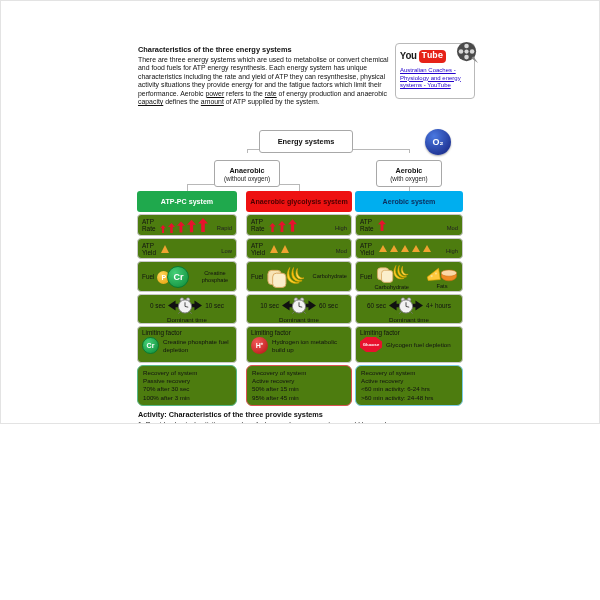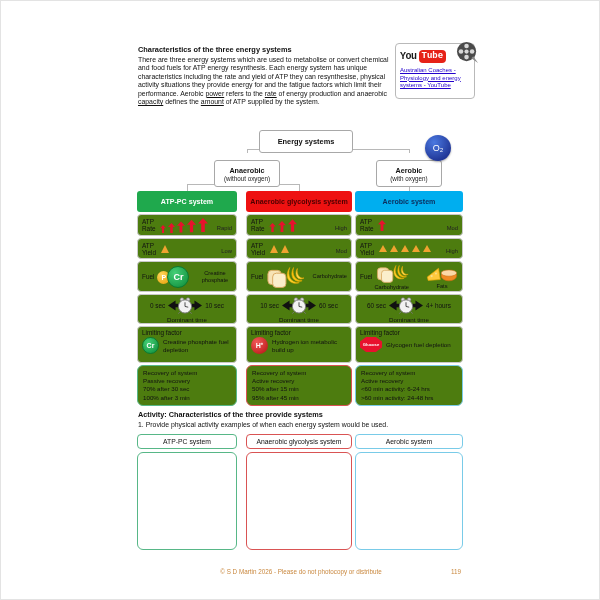--- a/index.html
+++ b/index.html
@@ -1,17 +1,17 @@
 <!DOCTYPE html>
 <html><head>
 <meta charset="utf-8">
 <style>
   * { margin:0; padding:0; box-sizing:border-box; }
   html,body { width:600px; height:600px; background:#fff; font-family:"Liberation Sans", sans-serif; color:#111; }
-  .page { position:relative; width:600px; height:600px; background:#fff; border:1px solid #e3e3e3; overflow:hidden; }
+  .page { position:relative; width:600px; height:424px; background:#fff; border:1px solid #e3e3e3; overflow:hidden; }
 
   
   .intro { position:absolute; left:137px; top:44px; width:262px; }
   .intro-title { font-size:7.4px; font-weight:bold; margin-bottom:2px; }
   .intro-body { font-size:6.9px; line-height:8.4px; }
   .u { text-decoration:underline; }
 
   
   .yt-box { position:absolute; left:394px; top:42px; width:80px; height:56px; border:1px solid #b9b9b9; border-radius:4px; background:#fff; padding:3px 4px; }
   .yt-row { display:flex; align-items:center; gap:2px; height:18px;font-family:Liberation Mono, monospace; }
@@ -19,21 +19,21 @@
   .yt-tube { font-size:9px; font-weight:bold; color:#fff; background:#e62117; border-radius:4px; padding:1px 3px 2px; }
   .yt-reel { position:absolute; right:-5px; top:-3px; }
   .yt-link { display:block; margin-top:2px; font-size:6px; line-height:7.6px; color:#2200cc; text-decoration:underline; cursor:pointer; }
 
   
   .fc-line { position:absolute; background:#b8b8b8; }
   .fc-box { position:absolute; background:#fff; border:1px solid #a8a8a8; border-radius:3px; display:flex; flex-direction:column; align-items:center; justify-content:center;margin-top:8px; }
   .fc-root { left:258px; top:121px; width:94px; height:23px; font-weight:bold; font-size:7.4px; }
   .fc-sub { font-size:6.3px; color:#222; }
   .fc-t { font-weight:bold; font-size:7.2px; }
-  .o2-badge { position:absolute; left:424px; top:134px; width:26px; height:26px; border-radius:50%; background:radial-gradient(circle at 35% 28%, #4a78e0, #121f7d); color:#fff; font-weight:normal; font-size:9px; display:flex; align-items:center; justify-content:center; box-shadow:0 1px 2px rgba(0,0,0,.35); }
+  .o2-badge { position:absolute; left:424px; top:128px; width:26px; height:26px; border-radius:50%; background:radial-gradient(circle at 35% 28%, #4a78e0, #121f7d); color:#fff; font-weight:bold; font-size:9px; display:flex; align-items:center; justify-content:center; box-shadow:0 1px 2px rgba(0,0,0,.35); }
 
   
   .col { position:absolute; top:190px; display:flex; flex-direction:column; gap:2px; }
   .col1 { left:136px; width:100px; }
   .col2 { left:245px; width:106px; }
   .col3 { left:354px; width:108px; }
   .hdr { height:21px; border-radius:3px; display:flex; align-items:center; justify-content:center; font-weight:bold; font-size:7.1px; }
   .hdr1 { background:#1fa94d; color:#fff; }
   .hdr2 { background:#ee1111; color:#4d0000; }
   .hdr3 { background:#00aeef; color:#0b2e5e; }

